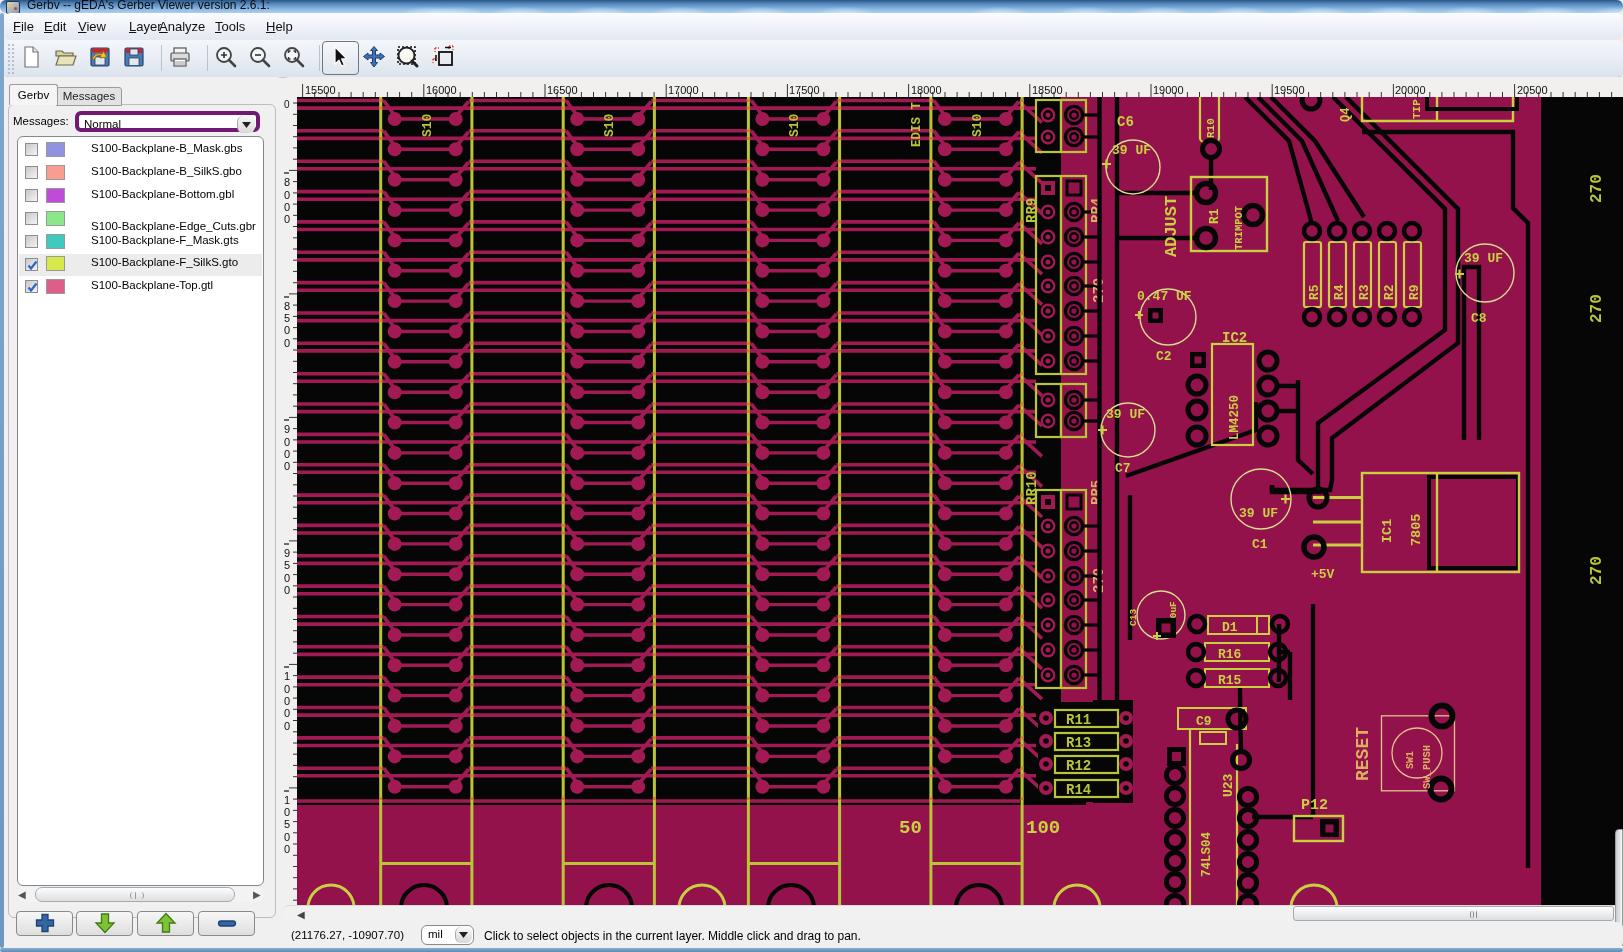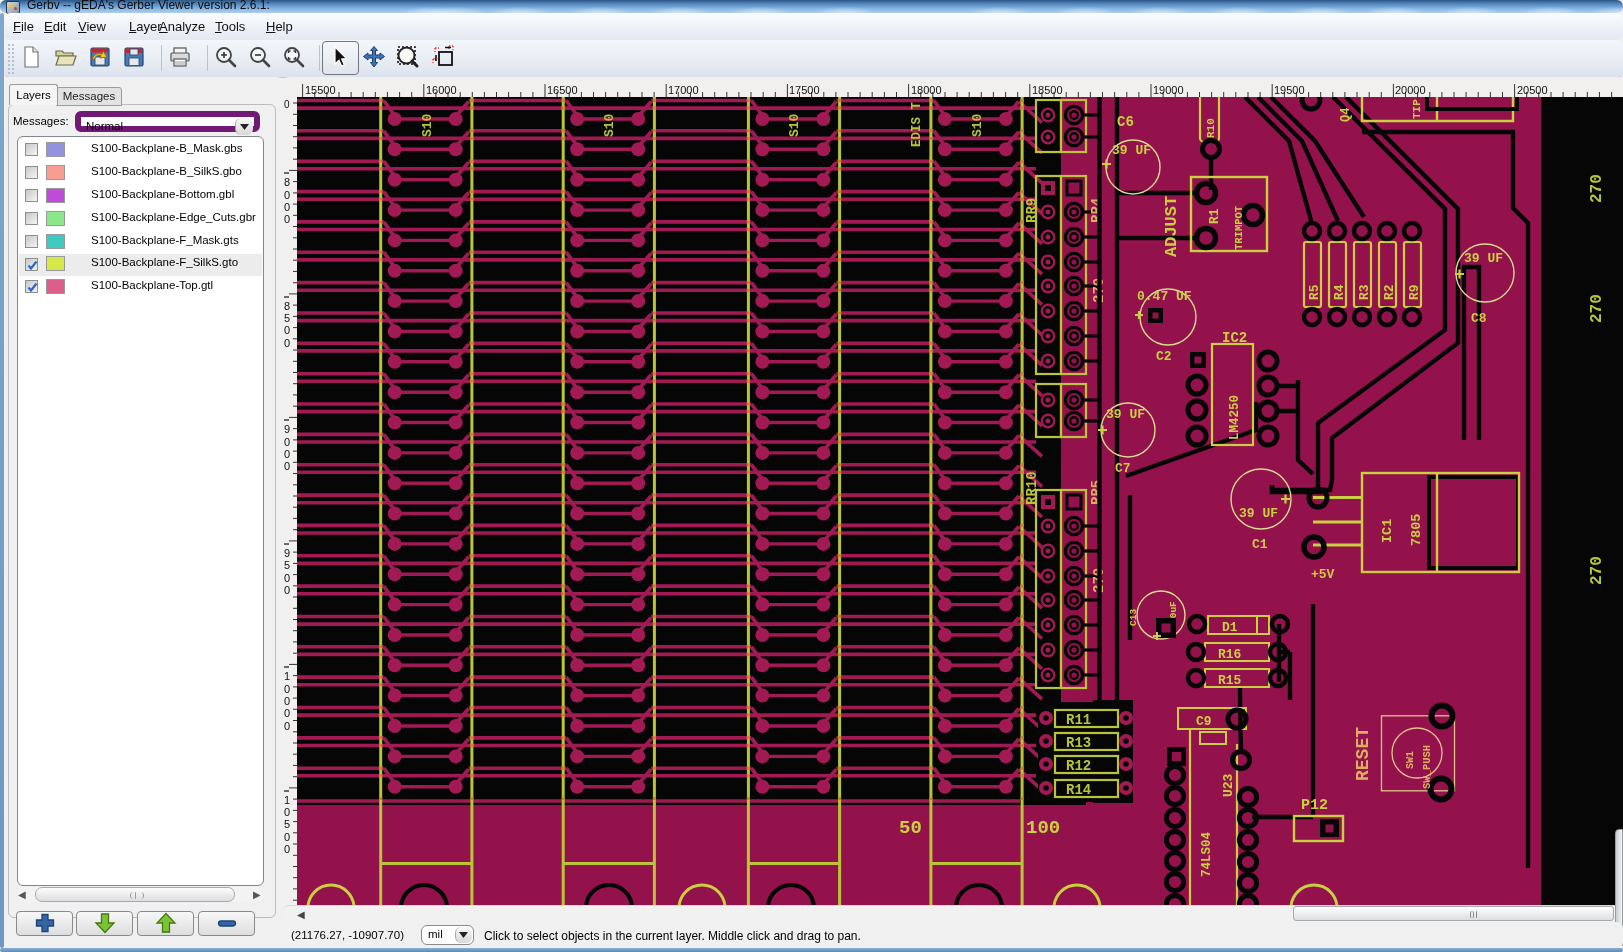--- a/index.html
+++ b/index.html
@@ -102,46 +102,46 @@
     </svg>
     <svg width="24" height="24" viewBox="0 0 24 24" style="position:absolute;left:432px;top:45px;z-index:10">
       <rect x="7" y="7" width="13" height="13" fill="none" stroke="#111" stroke-width="1.8"></rect>
       <path d="M3,3 h4 M3,3 v4" stroke="#e03030" stroke-width="1.4" stroke-dasharray="1.5 1.5"></path>
       <path d="M13,2.5 h6 M4,10 v6" stroke="#111" stroke-width="1.6"></path>
       <path d="M19,2.5 l-2.5,-1.5 v3 z M4,16 l-1.5,-2.5 h3 z" fill="#111"></path>
       <path d="M17,1 h4 M21,1 v4 M1,14 h4 M1,14 v4" stroke="#e03030" stroke-width="1.3" stroke-dasharray="1.5 1.5"></path>
     </svg>
   </div>
 <div class="abs" style="left:4px;top:77px;width:279px;height:845px;background:#F0F0F0"></div>
-<div class="abs" style="left:9px;top:84px;width:47px;height:20px;background:#F5F5F5;border:1px solid #9B9B9B;border-bottom:none;border-radius:3px 3px 0 0;font-size:11.5px;color:#000;text-align:center;line-height:20px;z-index:3">Layers</div>
+<div class="abs" style="left:9px;top:84px;width:47px;height:20px;background:#F5F5F5;border:1px solid #9B9B9B;border-bottom:none;border-radius:3px 3px 0 0;font-size:11.5px;color:#000;text-align:center;line-height:20px;z-index:3">Gerbv</div>
 <div class="abs" style="left:56px;top:87px;width:64px;height:17px;background:#E2E2E2;border:1px solid #9B9B9B;border-radius:3px 3px 0 0;font-size:11.5px;color:#222;text-align:center;line-height:17px;z-index:2">Messages</div>
 <div class="abs" style="left:8px;top:104px;width:266px;height:812px;border:1px solid #BDBDBD;background:#F0F0F0;z-index:1"></div>
 <div class="abs" style="left:13px;top:115px;font-size:11.5px;color:#000;z-index:4">Messages:</div>
-<div class="abs" style="left:75px;top:111px;width:185px;height:21px;background:#fff;border:6px solid #701a75;box-sizing:border-box;z-index:4">
+<div class="abs" style="left:75px;top:111px;width:185px;height:21px;background:#fff;border:4px solid #701a75;box-sizing:border-box;z-index:4">
     <div class="abs" style="left:5px;top:3px;font-size:11.5px">Normal</div>
     <div class="abs" style="right:1px;top:1px;width:17px;height:17px;background:linear-gradient(180deg,#F8F8F8,#D9D9D9);border-left:1px solid #aaa">
       <svg width="9" height="6" viewBox="0 0 9 6" style="position:absolute;left:4px;top:6px">
         <path d="M0,0 h9 l-4.5,6 z" fill="#222"></path>
       </svg>
     </div>
   </div>
 <div class="abs" style="left:17px;top:136px;width:247px;height:750px;background:#fff;border:1px solid #828790;box-sizing:border-box;z-index:4"></div>
 <div class="abs" style="left:0;top:0;z-index:5">
     <div style="position:absolute;left:25px;top:143px;width:13px;height:13px;background:linear-gradient(135deg,#c8c8c8,#f4f4f4);border:1px solid #8E8E8E;box-sizing:border-box"></div>
     <div style="position:absolute;left:46px;top:142px;width:19px;height:15px;background:#9193E0;border:1px solid #999;box-sizing:border-box"></div>
     <div style="position:absolute;left:91px;top:142px;font-size:11.5px;color:#000;white-space:nowrap">S100-Backplane-B_Mask.gbs</div>
     <div style="position:absolute;left:25px;top:166px;width:13px;height:13px;background:linear-gradient(135deg,#c8c8c8,#f4f4f4);border:1px solid #8E8E8E;box-sizing:border-box"></div>
     <div style="position:absolute;left:46px;top:165px;width:19px;height:15px;background:#F99D92;border:1px solid #999;box-sizing:border-box"></div>
     <div style="position:absolute;left:91px;top:165px;font-size:11.5px;color:#000;white-space:nowrap">S100-Backplane-B_SilkS.gbo</div>
     <div style="position:absolute;left:25px;top:189px;width:13px;height:13px;background:linear-gradient(135deg,#c8c8c8,#f4f4f4);border:1px solid #8E8E8E;box-sizing:border-box"></div>
     <div style="position:absolute;left:46px;top:188px;width:19px;height:15px;background:#C14BD9;border:1px solid #999;box-sizing:border-box"></div>
     <div style="position:absolute;left:91px;top:188px;font-size:11.5px;color:#000;white-space:nowrap">S100-Backplane-Bottom.gbl</div>
     <div style="position:absolute;left:25px;top:212px;width:13px;height:13px;background:linear-gradient(135deg,#c8c8c8,#f4f4f4);border:1px solid #8E8E8E;box-sizing:border-box"></div>
     <div style="position:absolute;left:46px;top:211px;width:19px;height:15px;background:#8CE68C;border:1px solid #999;box-sizing:border-box"></div>
-    <div style="position:absolute;left:91px;top:211px;font-size:11.5px;color:#000;white-space:nowrap">S100-Backplane-Edge_Cuts.gbr</div>
+    <div style="position:absolute;left:91px;top:220px;font-size:11.5px;color:#000;white-space:nowrap">S100-Backplane-Edge_Cuts.gbr</div>
     <div style="position:absolute;left:25px;top:235px;width:13px;height:13px;background:linear-gradient(135deg,#c8c8c8,#f4f4f4);border:1px solid #8E8E8E;box-sizing:border-box"></div>
     <div style="position:absolute;left:46px;top:234px;width:19px;height:15px;background:#3FC9BF;border:1px solid #999;box-sizing:border-box"></div>
     <div style="position:absolute;left:91px;top:234px;font-size:11.5px;color:#000;white-space:nowrap">S100-Backplane-F_Mask.gts</div>
     <div style="position:absolute;left:19px;top:254px;width:243px;height:22px;background:#ECECEC"></div>
     <div style="position:absolute;left:25px;top:258px;width:13px;height:13px;background:linear-gradient(135deg,#c8c8c8,#f4f4f4);border:1px solid #8E8E8E;box-sizing:border-box">
       <svg width="13" height="13" viewBox="0 0 13 13" style="position:absolute;left:0;top:0">
         <path d="M2.5,6.5 L5,9.5 L10.5,2.5" stroke="#2A66C8" stroke-width="2.2" fill="none"></path>
       </svg>
     </div>
     <div style="position:absolute;left:46px;top:256px;width:19px;height:15px;background:#D7E84B;border:1px solid #999;box-sizing:border-box"></div>

